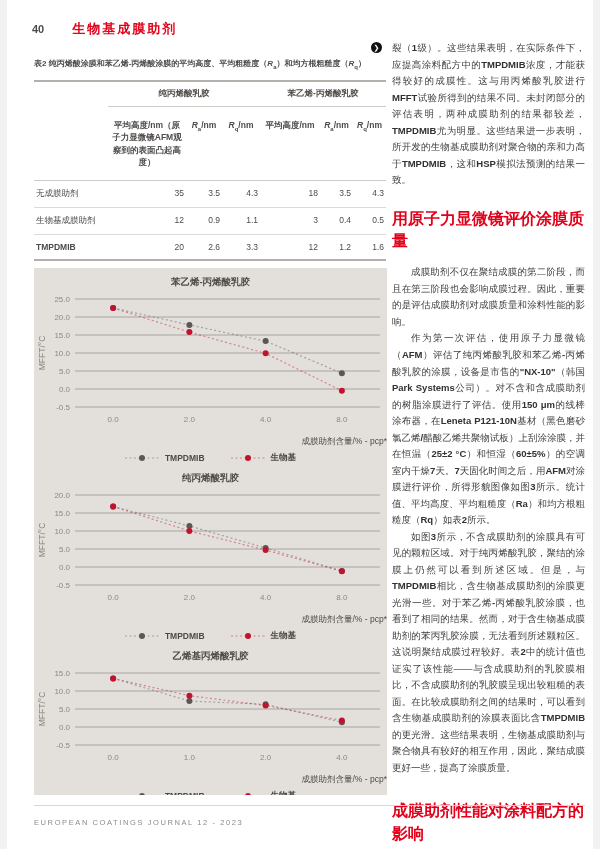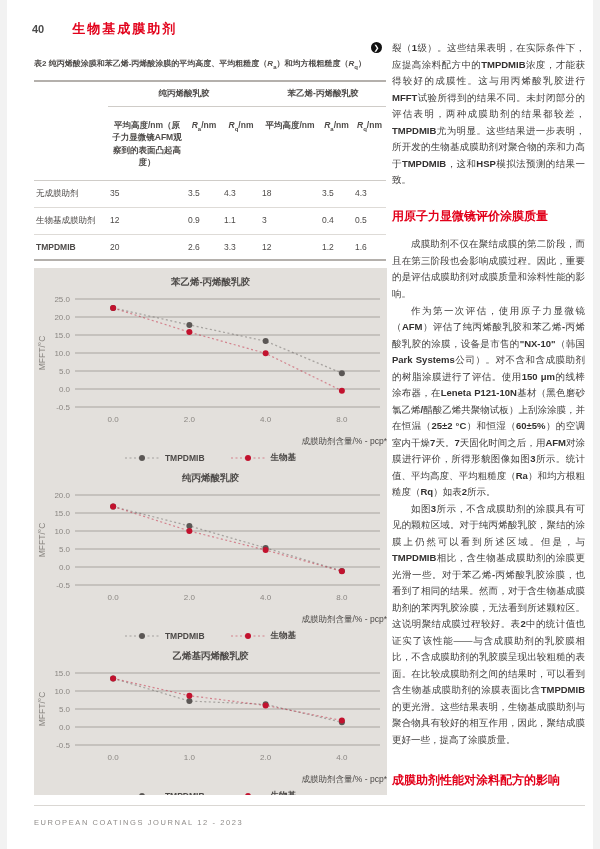--- a/index.html
+++ b/index.html
@@ -15,21 +15,21 @@
   .tcap{position:absolute;top:58px;left:27px;width:356px;font-size:8px;color:#4e4b49;white-space:nowrap;font-weight:bold;}
   .tcap i{font-style:italic;}
   .tcap sub{font-size:6px;}
   .tbl{position:absolute;top:80px;left:27px;width:352px;border-collapse:collapse;
        font-size:8.5px;color:#4e4b49;}
   .tbl th,.tbl td{padding:4px 2px;vertical-align:top;}
   .tbl .grp{font-weight:bold;text-align:center;border-top:2px solid #b4b0ac;border-bottom:1px solid #cfccc8;padding:6px 2px;}
   .tbl .sub{font-weight:bold;text-align:center;border-bottom:1px solid #cfccc8;padding:12px 2px;line-height:1.45;}
   .tbl .sub i{font-style:italic;}
   .tbl .sub sub{font-size:6px;}
-  .tbl td{text-align:left;border-bottom:1px solid #dedbd7;padding:7px 2px;}
+  .tbl td{text-align:right;border-bottom:1px solid #dedbd7;padding:7px 2px;}
   .tbl td.lbl{text-align:left;}
   .tbl tr.last td{border-bottom:2px solid #b4b0ac;border-top:1px solid #cfccc8;}
   .tbl tr.last td.lbl{font-weight:bold;}
   .tbl .blank{border-top:2px solid #b4b0ac;}
 
   
   .fcap{position:absolute;top:236px;left:27px;width:356px;font-size:9.5px;font-weight:bold;color:#1e1e1e;line-height:1.5;}
 
   
   .panel{position:absolute;top:268px;left:27px;width:353px;height:527px;background:#e3e0dc;overflow:hidden;}
@@ -38,21 +38,21 @@
   .chart .xl{text-align:right;font-size:8.5px;font-weight:normal;color:#4c4947;margin-top:1px;}
   .legend{display:flex;justify-content:center;gap:26px;margin-top:4px;}
   .legend .li{display:flex;align-items:center;gap:6px;font-size:8.5px;font-weight:bold;color:#4c4947;}
   svg text{font-family:"Liberation Sans","DejaVu Sans",sans-serif;}
 
   
   .rcol{position:absolute;top:40px;left:385px;width:193px;}
   .rcol p{margin:0;font-size:9.5px;line-height:1.74;text-align:justify;color:#3f3d3c;}
   .rcol p.ind{text-indent:2em;}
   .rcol b{color:#333130;}
-  .rh{font-size:12px;font-weight:bold;color:#e2001a;margin:19px 0 12px 0;line-height:1.4;}
+  .rh{font-size:16px;font-weight:bold;color:#e2001a;margin:19px 0 12px 0;line-height:1.4;}
   .rh2{margin-top:24px;}
   .cont-ico{position:absolute;left:-21px;top:2px;width:11px;height:11px;border-radius:50%;
             background:#111;color:#fff;font-size:7px;line-height:11px;text-align:center;font-weight:bold;}
   .p1wrap{position:relative;}
 
   
   .footline{position:absolute;top:805px;left:27px;width:551px;border-top:1px solid #dad7d3;}
   .foot{position:absolute;top:818px;left:27px;font-size:7.5px;letter-spacing:1.6px;color:#8f8c89;}
 </style>
 </head>

